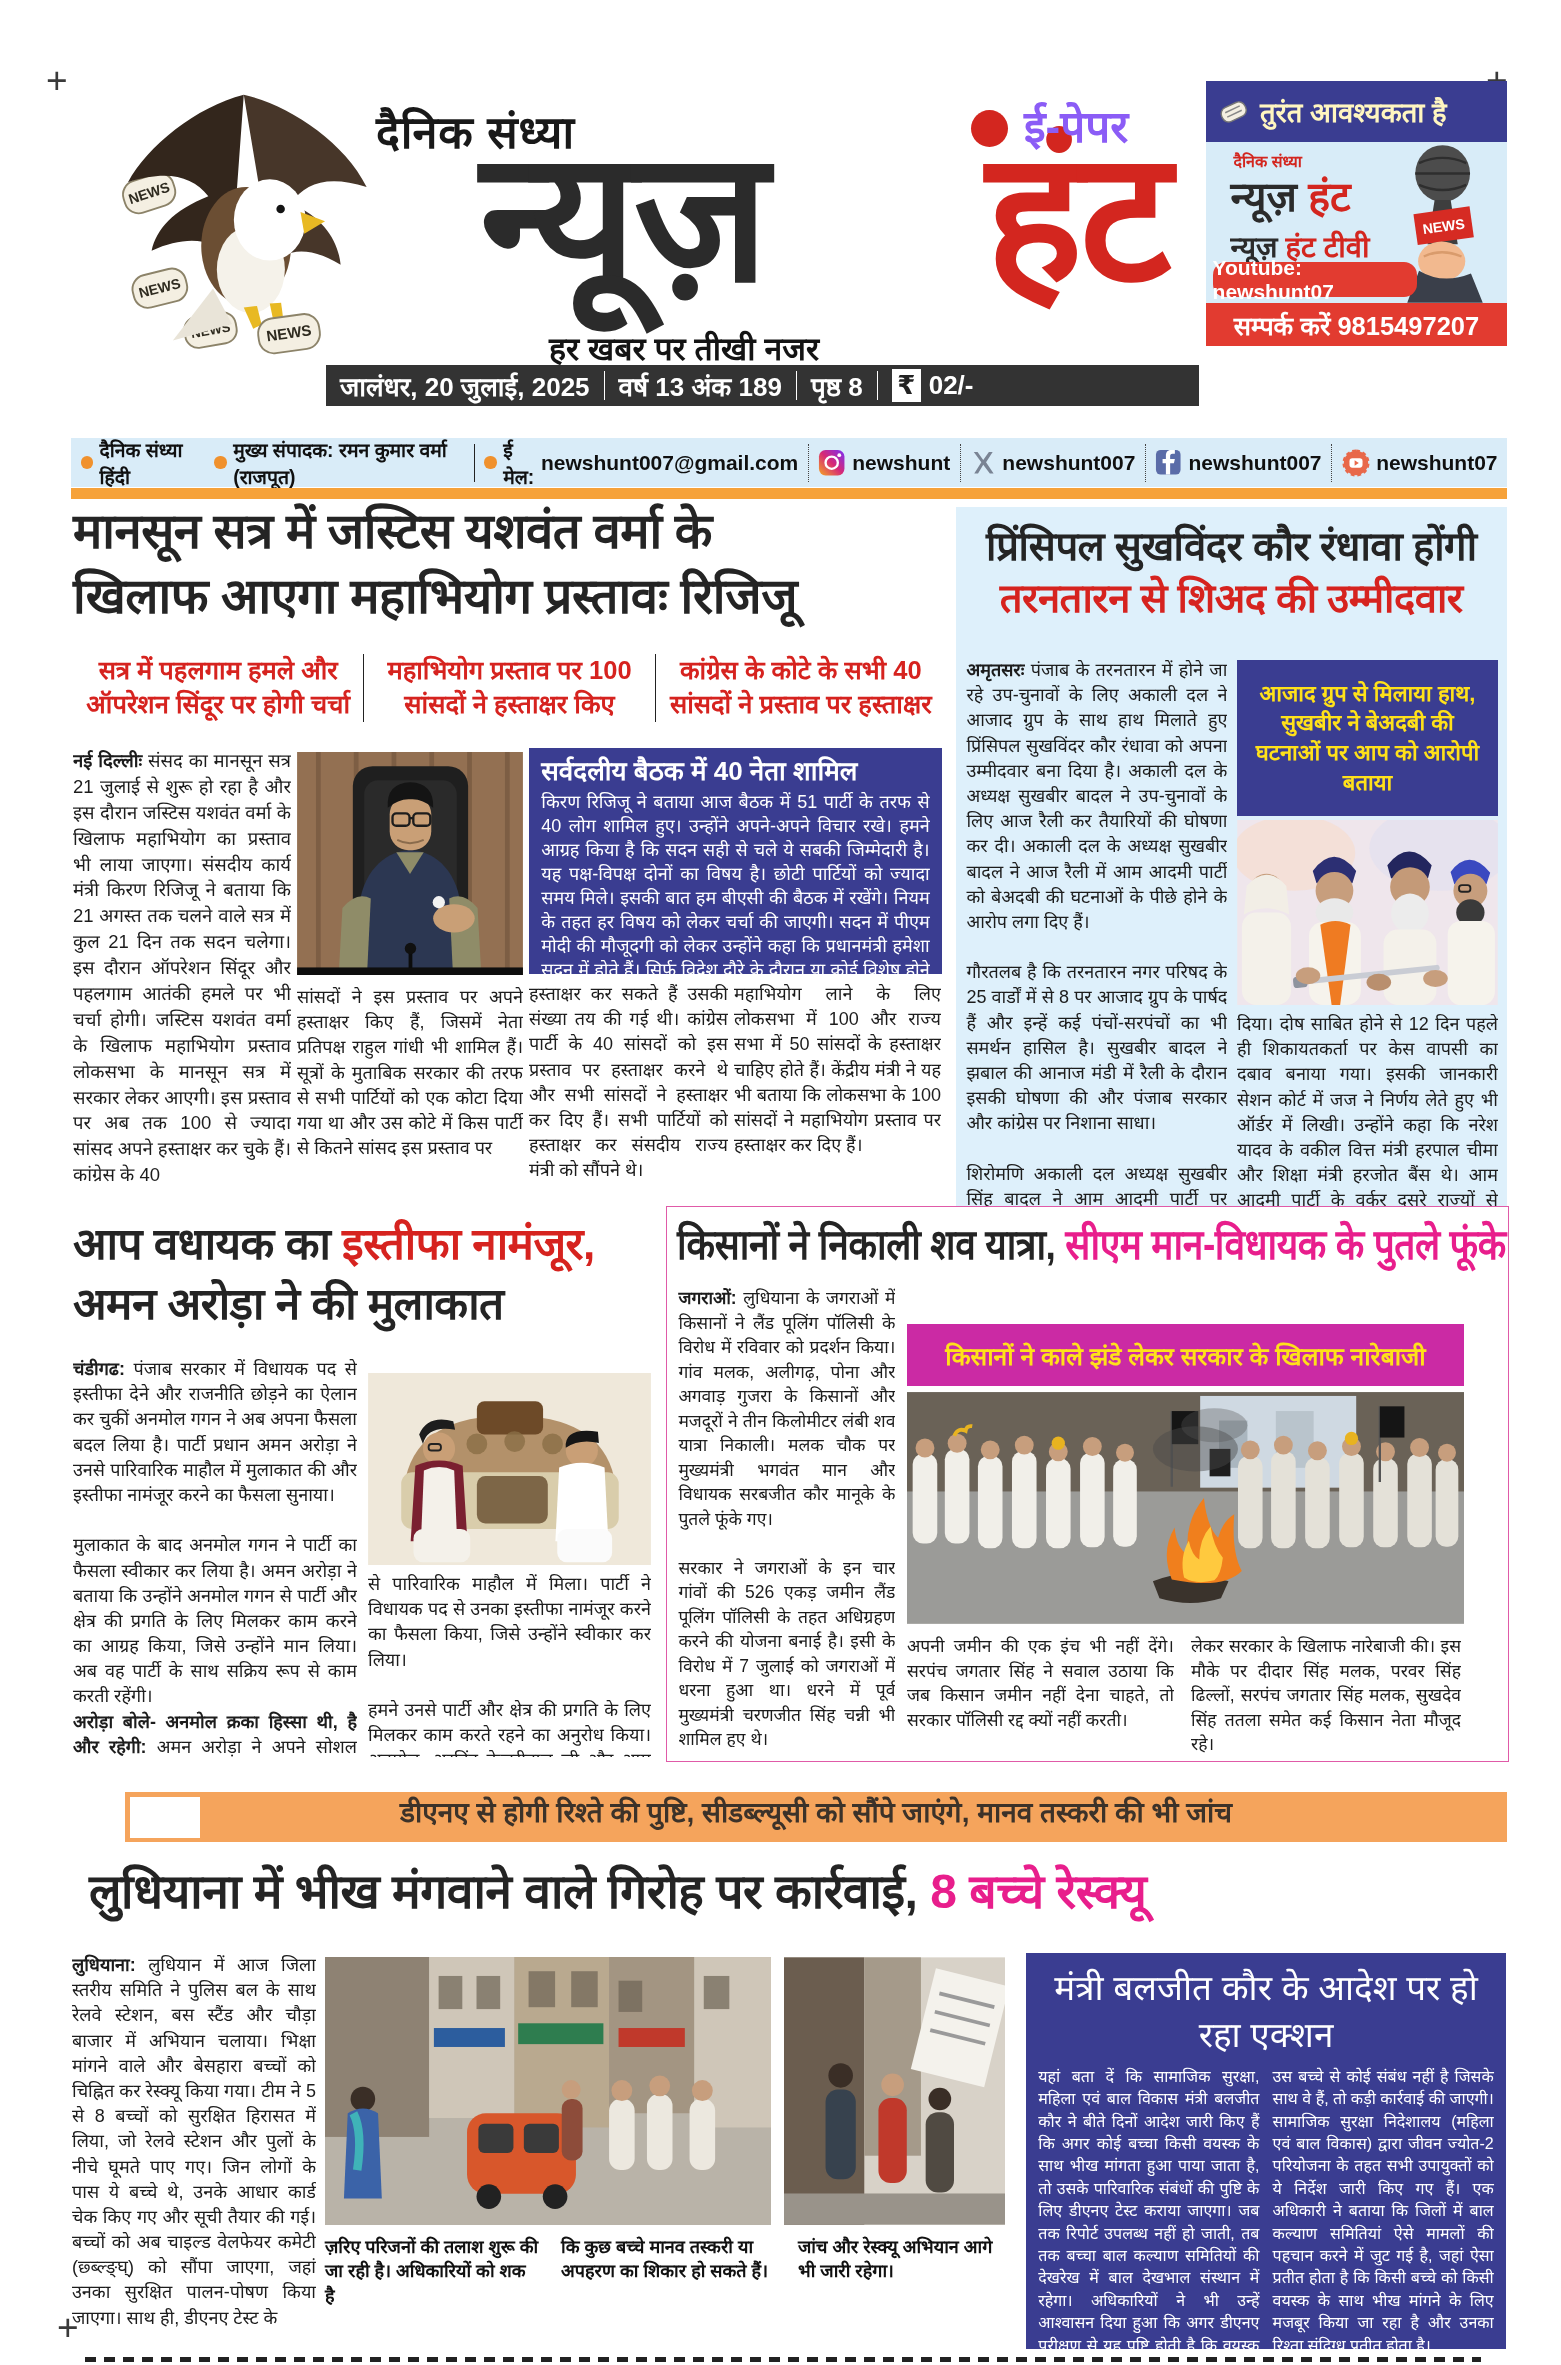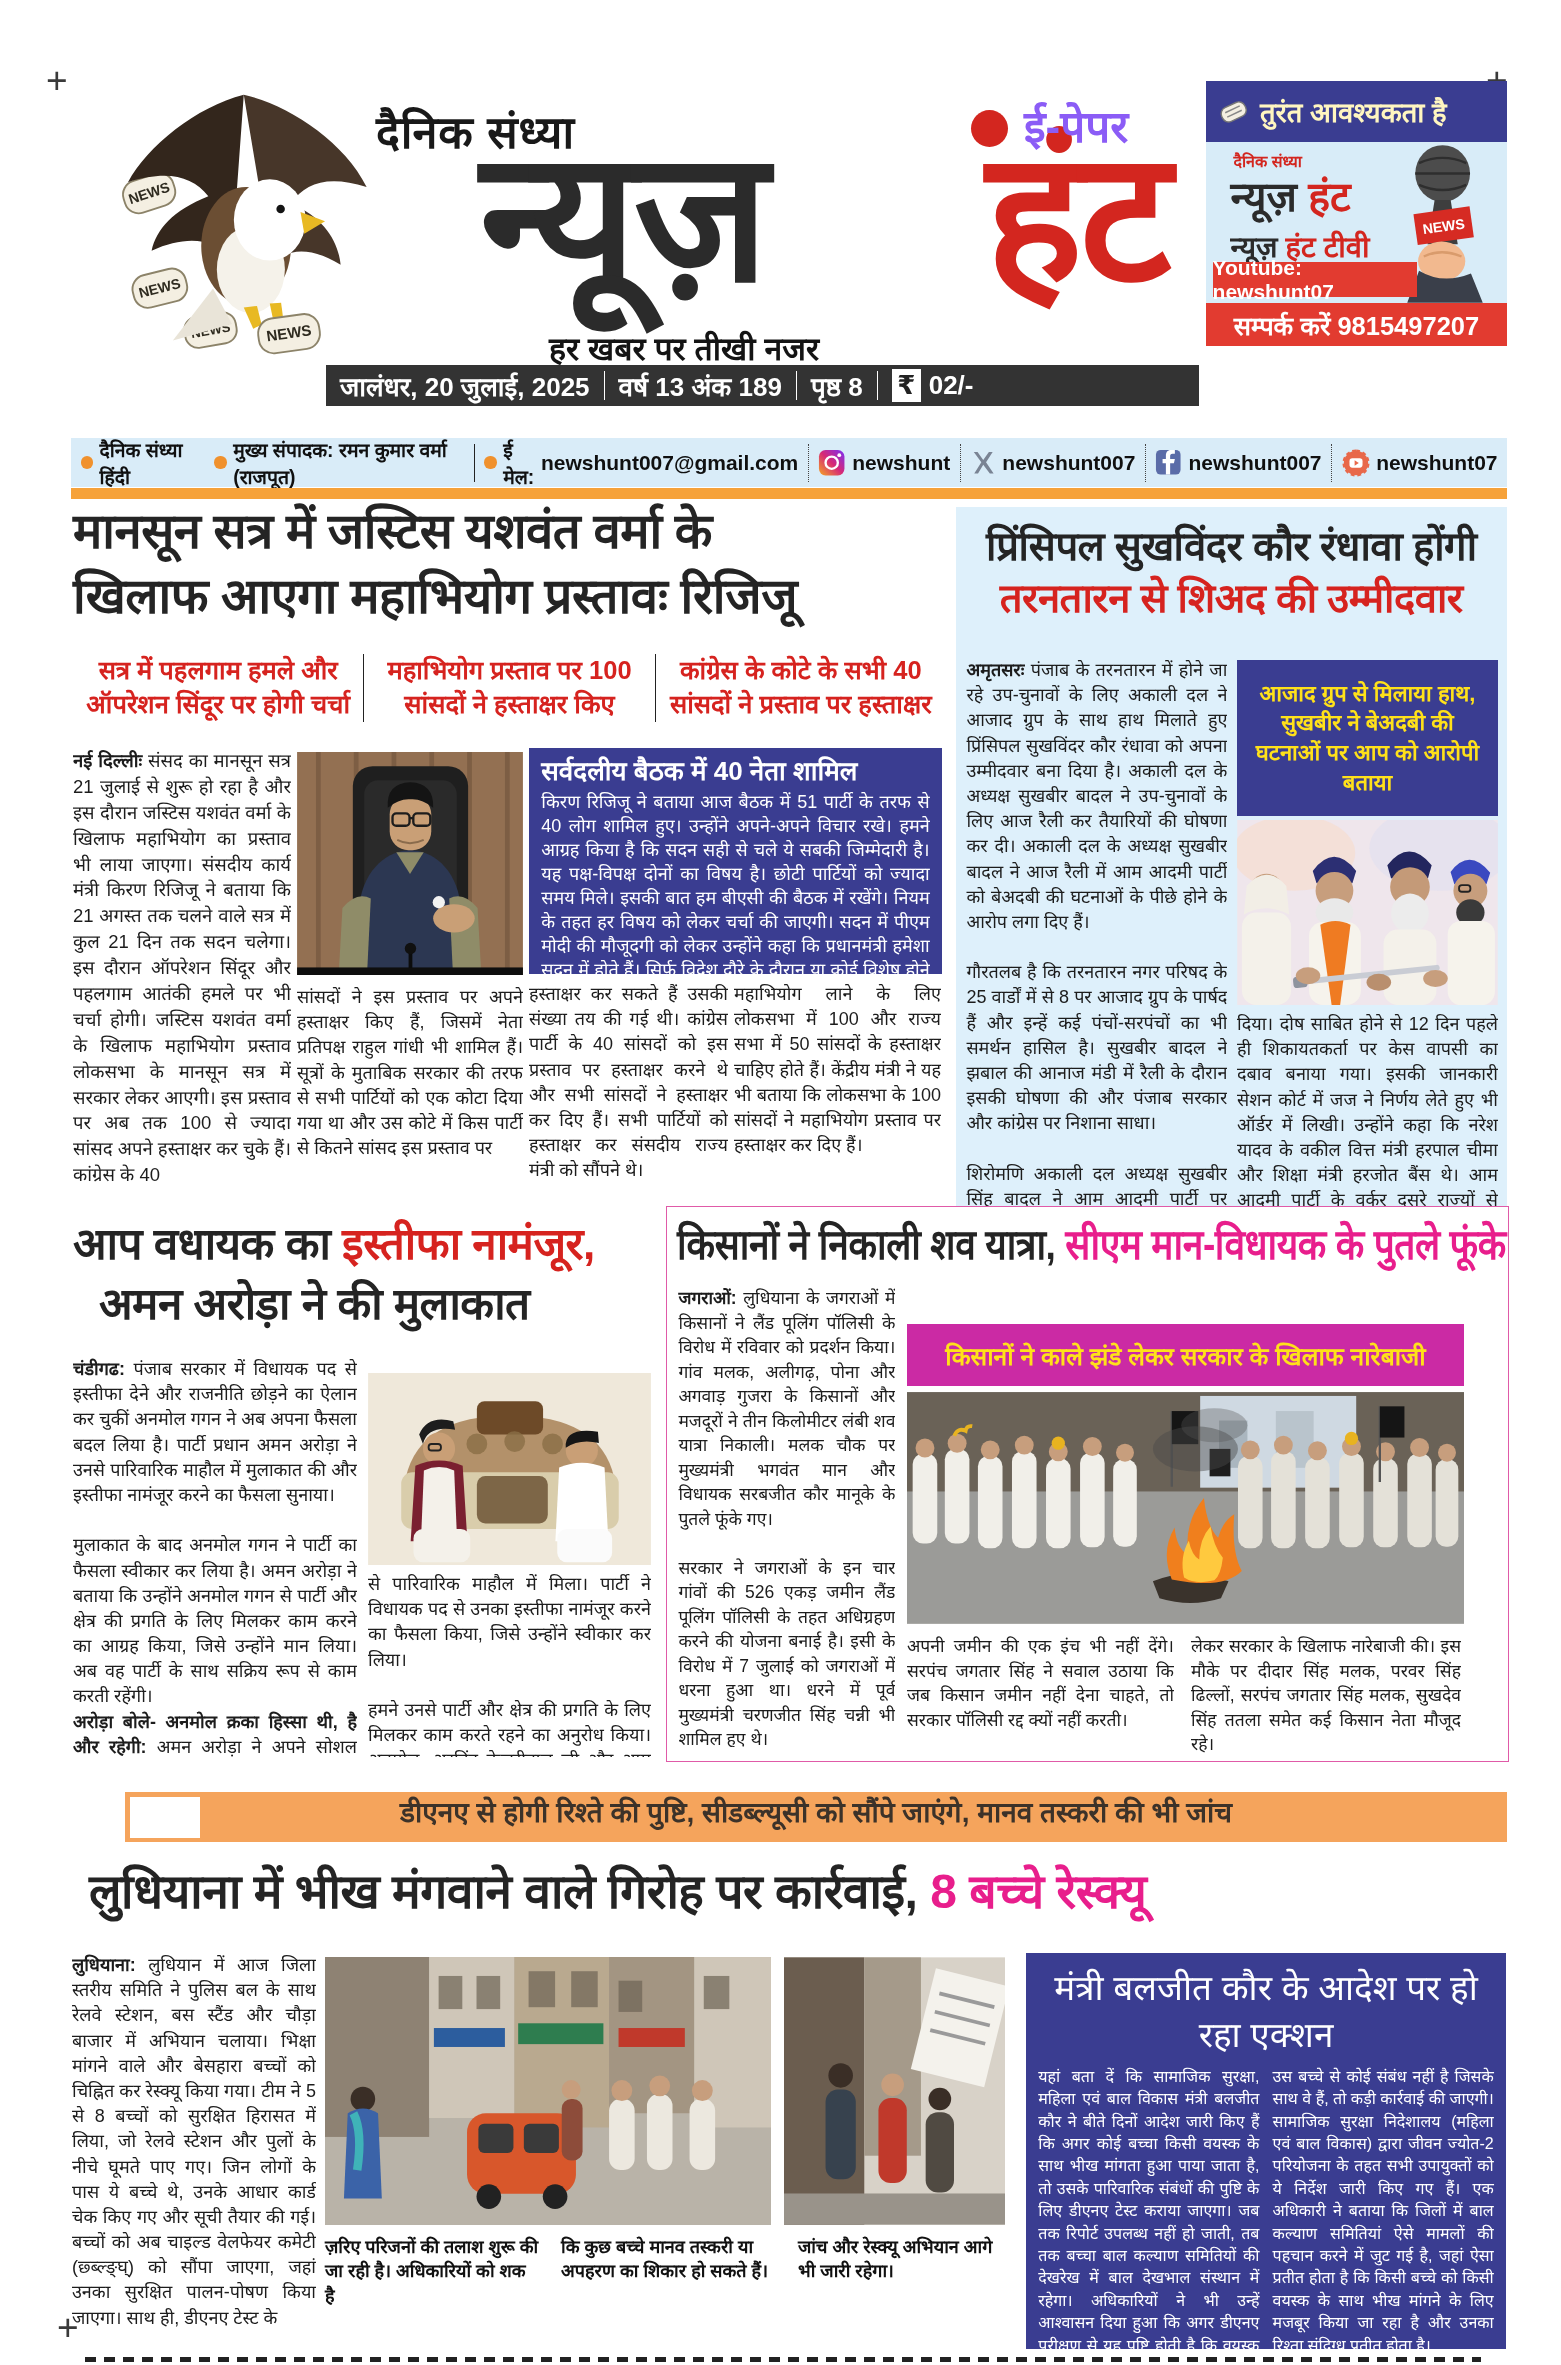--- a/index.html
+++ b/index.html
@@ -140,21 +140,21 @@
         <path d="M70,40 q50,-22 100,0 M62,62 h116 M70,86 q50,22 100,0" stroke="#2e2e2e" stroke-width="5" fill="none"></path>
         <polygon points="103,118 137,118 152,212 88,212" fill="#3e3e3e"></polygon>
         <g transform="rotate(-8 120 172)">
             <rect x="62" y="140" width="120" height="66" fill="#d62b23"></rect>
             <text x="122" y="185" font-size="30" font-weight="bold" fill="#fff" text-anchor="middle">NEWS</text>
           </g>
         <ellipse cx="118" cy="248" rx="50" ry="42" fill="#f2b98f"></ellipse>
         <path d="M80,238 q38,-18 80,0" stroke="#d99b6c" stroke-width="5" fill="none"></path>
         <path d="M45,336 L70,268 q50,30 110,6 L205,336 Z" fill="#3a3f4a"></path>
       </svg>
-      <div class="abs adred" style="left:6.6px;bottom:5.7px;width:204px;height:35px;font-size:21px;">
+      <div class="abs adred" style="left:6.6px;bottom:5.7px;width:204px;height:35px;font-size:21px;border-radius:13px;">
           <span>Youtube: newshunt07</span>
         </div>
     </div>
     <div class="adred" style="height:43px;font-size:25.5px;">सम्पर्क करें 9815497207</div>
   </div>
 
   <div class="abs infobar" style="left:71px;top:438px;width:1436px;height:49px;">
     <div class="ib">
         <span class="odot"></span>
         <span>दैनिक संध्या हिंदी</span>
@@ -309,21 +309,21 @@
         </g>
       <ellipse cx="150" cy="330" rx="26" ry="18" fill="#c79e7d"></ellipse>
       <ellipse cx="300" cy="344" rx="26" ry="18" fill="#b98f6e"></ellipse>
       <ellipse cx="420" cy="336" rx="26" ry="18" fill="#c79e7d"></ellipse>
     </svg>
 
     <div class="abs coltext" style="left:281px;top:505px;width:261px;height:393px;"><span class="pre">दिया। दोष साबित होने से 12 दिन पहले ही शिकायतकर्ता पर केस वापसी का दबाव बनाया गया। इसकी जानकारी सेशन कोर्ट में जज ने निर्णय लेते हुए भी ऑर्डर में लिखी। उन्होंने कहा कि नरेश यादव के वकील वित्त मंत्री हरपाल चीमा और शिक्षा मंत्री हरजोत बैंस थे। आम आदमी पार्टी के वर्कर दूसरे राज्यों से पंजाब में लाए गए, ताकि यहां माहौल खराब किया जा सके। वहीं बादल ने कांग्रेस पर भी निशाना साधा और कहा कि सुखजिंदर रंधावा और परगट सिंह खुद कह चुके हैं, कांग्रेस ने बेअदबी पर सिर्फ राजनीति की।</span></div>
   </div>
 
   <div class="abs" style="left:73px;top:1212px;width:584px;"><span class="hl fit nowrap" style="font-size:44px;"><span>आप वधायक का </span><span style="color:#d6231f;">इस्तीफा नामंजूर,</span></span></div>
-  <div class="abs" style="left:73px;top:1272px;width:584px;"><span class="hl fit nowrap" style="font-size:44px;margin-left:26px;">अमन अरोड़ा ने की मुलाकात</span></div>
+  <div class="abs" style="left:73px;top:1272px;width:584px;"><span class="hl fit nowrap" style="font-size:44px;">अमन अरोड़ा ने की मुलाकात</span></div>
 
   <div class="abs coltext" style="left:73px;top:1357px;width:284px;height:401px;"><span class="lede">चंडीगढ:</span> <span class="pre">पंजाब सरकार में विधायक पद से इस्तीफा देने और राजनीति छोड़ने का ऐलान कर चुकीं अनमोल गगन ने अब अपना फैसला बदल लिया है। पार्टी प्रधान अमन अरोड़ा ने उनसे पारिवारिक माहौल में मुलाकात की और इस्तीफा नामंजूर करने का फैसला सुनाया।
 
 मुलाकात के बाद अनमोल गगन ने पार्टी का फैसला स्वीकार कर लिया है। अमन अरोड़ा ने बताया कि उन्होंने अनमोल गगन से पार्टी और क्षेत्र की प्रगति के लिए मिलकर काम करने का आग्रह किया, जिसे उन्होंने मान लिया। अब वह पार्टी के साथ सक्रिय रूप से काम करती रहेंगी।</span><span class="pre">
 </span><span class="lede">अरोड़ा बोले- अनमोल क्रका हिस्सा थी, है और रहेगी:</span> <span class="pre">अमन अरोड़ा ने अपने सोशल मीडिया प्लेटफार्म एक्स पर पोस्ट में लिखा है कि आज मैं अनमोल गगन मान</span></div>
 
   <svg class="abs photo" style="left:368px;top:1373px;" width="283" height="192" viewBox="0 0 598 406">
     <rect width="598" height="406" fill="#efe8da"></rect>
     <path d="M80,220 q30,-130 220,-130 q190,0 220,130 Z" fill="#b3916a"></path>
     <rect x="230" y="60" width="140" height="70" rx="16" fill="#6d4a28"></rect>

